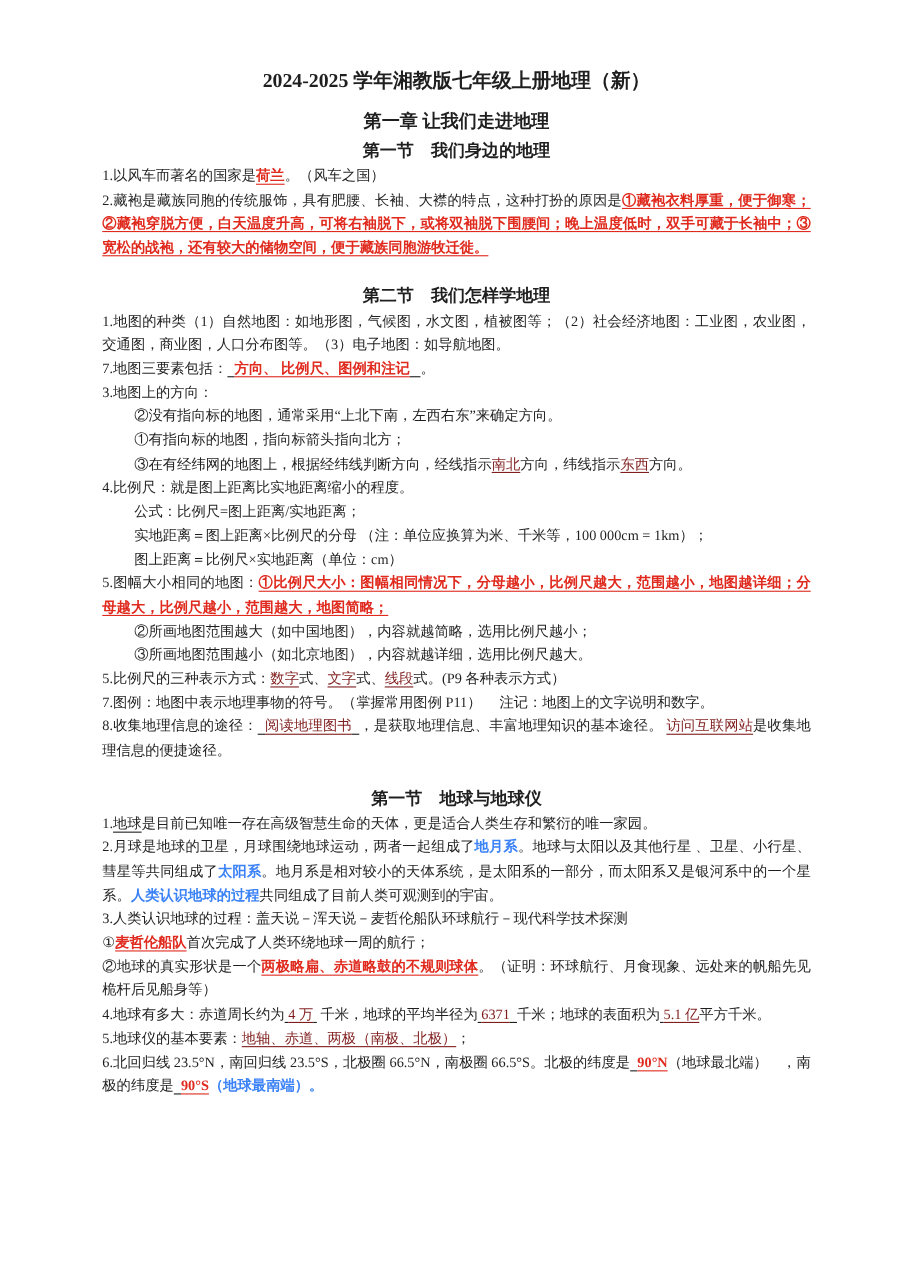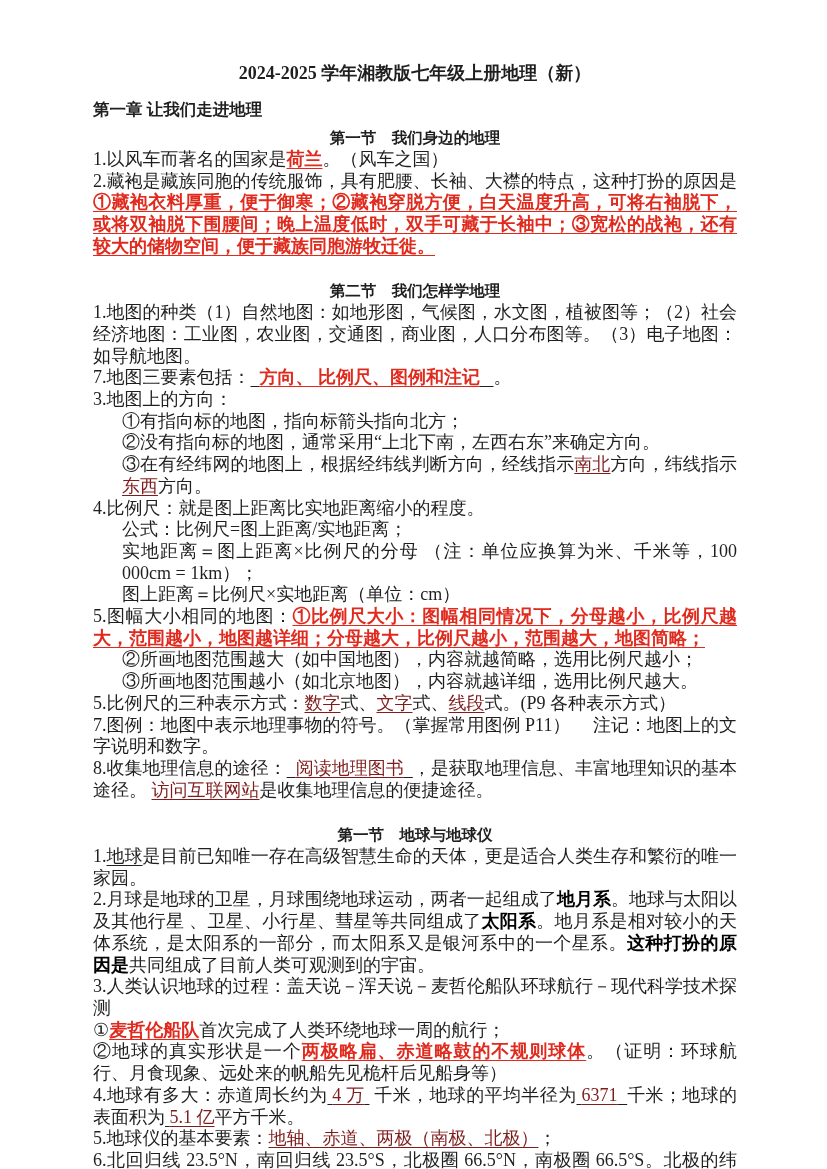--- a/index.html
+++ b/index.html
@@ -10,66 +10,66 @@
     margin: 0 auto;
     background: #ffffff;
     box-sizing: border-box;
     padding: 60px 67px 0 70px;
     overflow: hidden;
     font-family: "Liberation Serif", "DejaVu Serif", serif;
     color: #1f1f1f;
   }
   .blk { margin: 0; text-align: center; }
   .blk-title   { font-size: 18px;   font-weight: bold; text-align: center; line-height: 26px; margin-bottom: 12px; }
-  .blk-chapter { font-size: 16.5px; font-weight: bold; text-align: left; line-height: 24px; margin-bottom: 4px; }
+  .blk-chapter { font-size: 16.5px; font-weight: bold; text-align: center; line-height: 24px; margin-bottom: 4px; }
   .blk-section { font-size: 15.5px; font-weight: bold; line-height: 23px; }
-  .blk-para    { font-size: 18px; line-height: 21.7px; text-align: justify; }
+  .blk-para    { font-size: 13px; line-height: 21.7px; text-align: justify; }
   .blk-para.indent { padding-left: 29px; }
   .blk-blank   { height: 21.7px; }
 
   .r-n  { }
   .r-b  { font-weight: bold; }
   .r-bu { font-weight: normal; text-decoration: underline; text-underline-offset: 3px; }
-  .r-rb  { color: #000000; font-weight: bold; }
+  .r-rb  { color: #3b82f6; font-weight: bold; }
   .r-rbu { color: #e02a1e; font-weight: bold; text-decoration: underline; text-underline-offset: 3px; }
   .r-ru  { color: #7f1d1d; text-decoration: underline; text-underline-offset: 3px; }
   .r-u   { text-decoration: underline; text-underline-offset: 3px; }
 </style>
 </head>
 <body>
 
 <div class="page">
   <div>
       <div class="blk blk-title"><span class="r-b">2024-2025 学年湘教版七年级上册地理（新）</span></div>
       <div class="blk blk-chapter"><span class="r-b">第一章 让我们走进地理</span></div>
       <div class="blk blk-section"><span class="r-b">第一节　我们身边的地理</span></div>
       <div class="blk blk-para"><span class="r-n">1.以风车而著名的国家是</span><span class="r-rbu">荷兰</span><span class="r-n">。（风车之国）</span></div>
       <div class="blk blk-para"><span class="r-n">2.藏袍是藏族同胞的传统服饰，具有肥腰、长袖、大襟的特点，这种打扮的原因是</span><span class="r-rbu">①藏袍衣料厚重，便于御寒；②藏袍穿脱方便，白天温度升高，可将右袖脱下，或将双袖脱下围腰间；晚上温度低时，双手可藏于长袖中；③宽松的战袍，还有较大的储物空间，便于藏族同胞游牧迁徙。</span></div>
       <div class="blk blk-blank"></div>
       <div class="blk blk-section"><span class="r-b">第二节　我们怎样学地理</span></div>
       <div class="blk blk-para"><span class="r-n">1.地图的种类（1）自然地图：如地形图，气候图，水文图，植被图等；（2）社会经济地图：工业图，农业图，交通图，商业图，人口分布图等。（3）电子地图：如导航地图。</span></div>
       <div class="blk blk-para"><span class="r-n">7.地图三要素包括：</span><span class="r-u">&nbsp;&nbsp;</span><span class="r-rbu">方向、 比例尺、图例和注记</span><span class="r-u">&nbsp;&nbsp;&nbsp;</span><span class="r-n">。</span></div>
       <div class="blk blk-para"><span class="r-n">3.地图上的方向：</span></div>
+      <div class="blk blk-para indent"><span class="r-n">②没有指向标的地图，通常采用“上北下南，左西右东”来确定方向。</span></div>
       <div class="blk blk-para indent"><span class="r-n">①有指向标的地图，指向标箭头指向北方；</span></div>
-      <div class="blk blk-para indent"><span class="r-n">②没有指向标的地图，通常采用“上北下南，左西右东”来确定方向。</span></div>
       <div class="blk blk-para indent"><span class="r-n">③在有经纬网的地图上，根据经纬线判断方向，经线指示</span><span class="r-ru">南北</span><span class="r-n">方向，纬线指示</span><span class="r-ru">东西</span><span class="r-n">方向。</span></div>
       <div class="blk blk-para"><span class="r-n">4.比例尺：就是图上距离比实地距离缩小的程度。</span></div>
       <div class="blk blk-para indent"><span class="r-n">公式：比例尺=图上距离/实地距离；</span></div>
       <div class="blk blk-para indent"><span class="r-n">实地距离＝图上距离×比例尺的分母 （注：单位应换算为米、千米等，100 000cm = 1km）；</span></div>
       <div class="blk blk-para indent"><span class="r-n">图上距离＝比例尺×实地距离（单位：cm）</span></div>
       <div class="blk blk-para"><span class="r-n">5.图幅大小相同的地图：</span><span class="r-rbu">①比例尺大小：图幅相同情况下，分母越小，比例尺越大，范围越小，地图越详细；分母越大，比例尺越小，范围越大，地图简略；</span></div>
       <div class="blk blk-para indent"><span class="r-n">②所画地图范围越大（如中国地图），内容就越简略，选用比例尺越小；</span></div>
       <div class="blk blk-para indent"><span class="r-n">③所画地图范围越小（如北京地图），内容就越详细，选用比例尺越大。</span></div>
       <div class="blk blk-para"><span class="r-n">5.比例尺的三种表示方式：</span><span class="r-ru">数字</span><span class="r-n">式、</span><span class="r-ru">文字</span><span class="r-n">式、</span><span class="r-ru">线段</span><span class="r-n">式。(P9 各种表示方式）</span></div>
       <div class="blk blk-para"><span class="r-n">7.图例：地图中表示地理事物的符号。（掌握常用图例 P11）　 注记：地图上的文字说明和数字。</span></div>
       <div class="blk blk-para"><span class="r-n">8.收集地理信息的途径：</span><span class="r-u">&nbsp;&nbsp;</span><span class="r-ru">阅读地理图书</span><span class="r-u">&nbsp;&nbsp;</span><span class="r-n">，是获取地理信息、丰富地理知识的基本途径。 </span><span class="r-ru">访问互联网站</span><span class="r-n">是收集地理信息的便捷途径。</span></div>
       <div class="blk blk-blank"></div>
       <div class="blk blk-section"><span class="r-b">第一节　地球与地球仪</span></div>
       <div class="blk blk-para"><span class="r-n">1.</span><span class="r-bu">地球</span><span class="r-n">是目前已知唯一存在高级智慧生命的天体，更是适合人类生存和繁衍的唯一家园。</span></div>
-      <div class="blk blk-para"><span class="r-n">2.月球是地球的卫星，月球围绕地球运动，两者一起组成了</span><span class="r-rb">地月系</span><span class="r-n">。地球与太阳以及其他行星 、卫星、小行星、彗星等共同组成了</span><span class="r-rb">太阳系</span><span class="r-n">。地月系是相对较小的天体系统，是太阳系的一部分，而太阳系又是银河系中的一个星系。</span><span class="r-rb">这种打扮的原因是</span><span class="r-n">共同组成了目前人类可观测到的宇宙。</span></div>
+      <div class="blk blk-para"><span class="r-n">2.月球是地球的卫星，月球围绕地球运动，两者一起组成了</span><span class="r-rb">地月系</span><span class="r-n">。地球与太阳以及其他行星 、卫星、小行星、彗星等共同组成了</span><span class="r-rb">太阳系</span><span class="r-n">。地月系是相对较小的天体系统，是太阳系的一部分，而太阳系又是银河系中的一个星系。</span><span class="r-rb">人类认识地球的过程</span><span class="r-n">共同组成了目前人类可观测到的宇宙。</span></div>
       <div class="blk blk-para"><span class="r-n">3.人类认识地球的过程：盖天说－浑天说－麦哲伦船队环球航行－现代科学技术探测</span></div>
       <div class="blk blk-para"><span class="r-n">①</span><span class="r-rbu">麦哲伦船队</span><span class="r-n">首次完成了人类环绕地球一周的航行；</span></div>
       <div class="blk blk-para"><span class="r-n">②地球的真实形状是一个</span><span class="r-rbu">两极略扁、赤道略鼓的不规则球体</span><span class="r-n">。（证明：环球航行、月食现象、远处来的帆船先见桅杆后见船身等）</span></div>
       <div class="blk blk-para"><span class="r-n">4.地球有多大：赤道周长约为</span><span class="r-u">&nbsp;</span><span class="r-ru">4 万</span><span class="r-u">&nbsp;</span><span class="r-n"> 千米，地球的平均半径为</span><span class="r-u">&nbsp;</span><span class="r-ru">6371</span><span class="r-u">&nbsp;&nbsp;</span><span class="r-n">千米；地球的表面积为</span><span class="r-u">&nbsp;</span><span class="r-ru">5.1 亿</span><span class="r-n">平方千米。</span></div>
       <div class="blk blk-para"><span class="r-n">5.地球仪的基本要素：</span><span class="r-ru">地轴、赤道、两极（南极、北极）</span><span class="r-n">；</span></div>
       <div class="blk blk-para"><span class="r-n">6.北回归线 23.5°N，南回归线 23.5°S，北极圈 66.5°N，南极圈 66.5°S。北极的纬度是</span><span class="r-u">&nbsp;&nbsp;</span><span class="r-rbu">90°N</span><span class="r-n">（地球最北端）　，南极的纬度是</span><span class="r-u">&nbsp;&nbsp;</span><span class="r-rbu">90°S</span><span class="r-rb">（地球最南端）。</span></div>
     </div>
 </div>
 
 </body></html>

